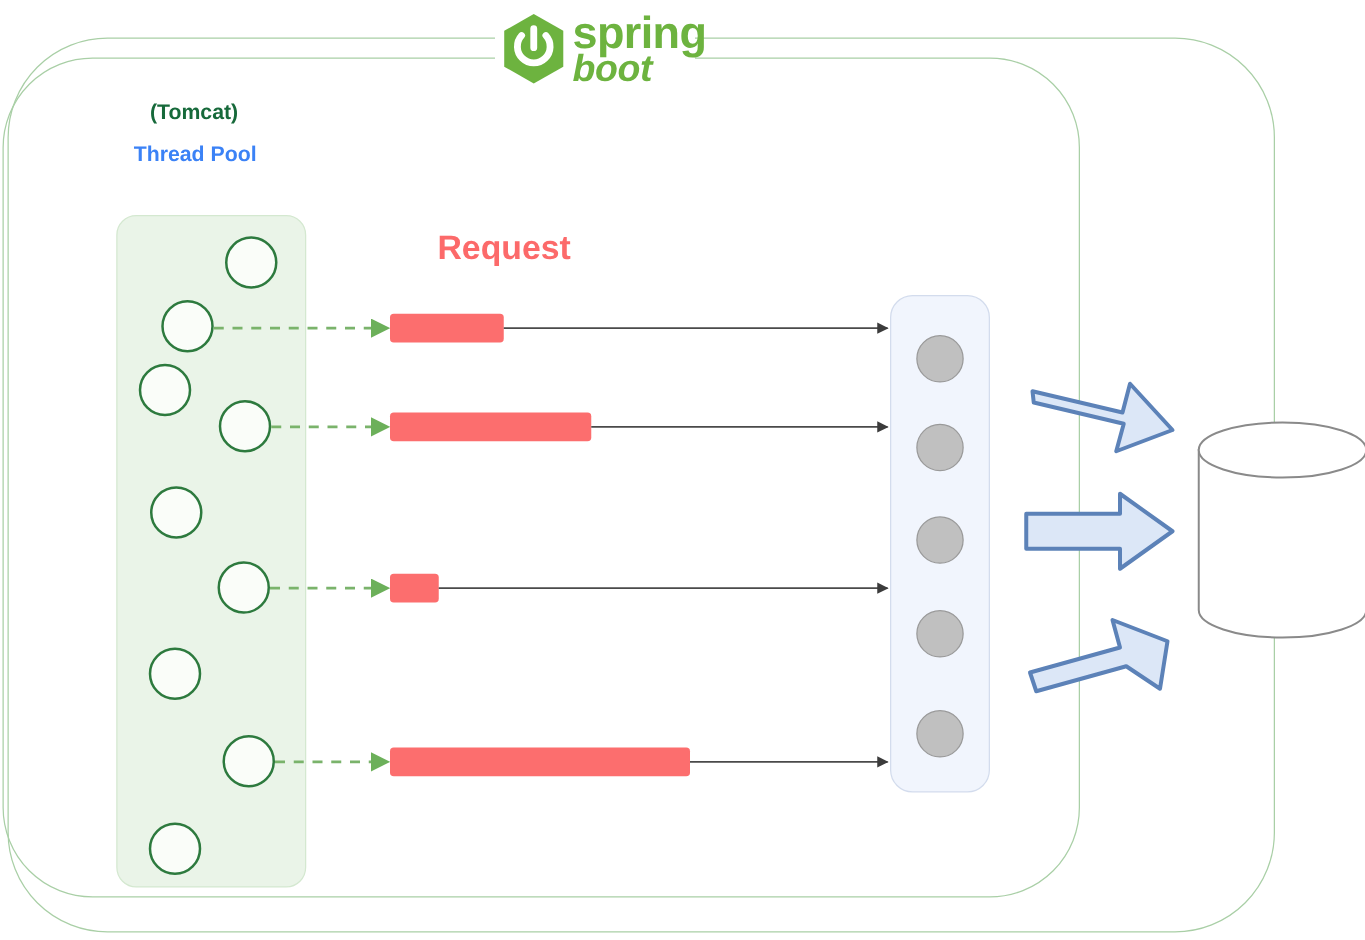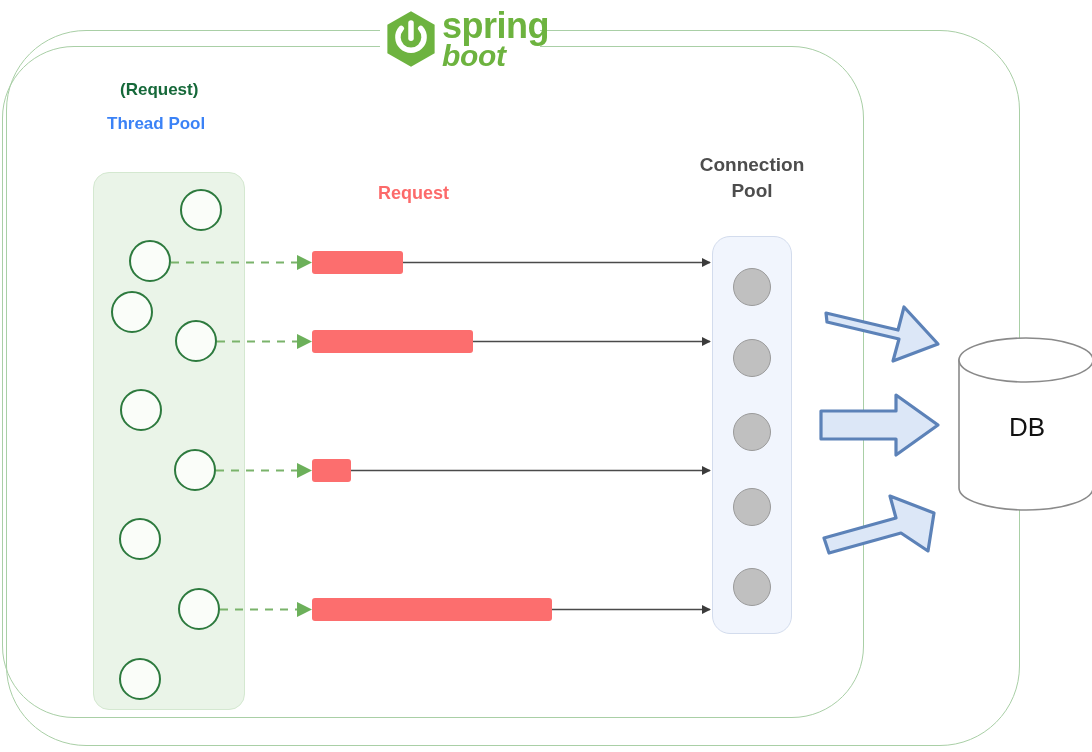--- a/index.html
+++ b/index.html
@@ -38,21 +38,21 @@
     height: 672px;
     border: 1.6px solid #a9cfa6;
     border-radius: 72px;
     box-sizing: border-box;
     background: transparent;
   }
 
   
   .logo-wrap {
     position: absolute;
-    left: 380px;
+    left: 396px;
     top: 2px;
     width: 150px;
     height: 74px;
     display: flex;
     align-items: center;
     background: #ffffff;
     padding-left: 4px;
     padding-right: 6px;
   }
   .logo-mark {
@@ -93,23 +93,23 @@
     font-size: 17px;
     color: #16693a;
   }
   .label-threadpool {
     left: 107px;
     top: 114px;
     font-size: 17px;
     color: #3b82f6;
   }
   .label-request {
-    left: 378px;
+    left: 350px;
     top: 183px;
-    font-size: 18px;
+    font-size: 27px;
     color: #fc6a6a;
   }
   .label-connpool {
     left: 684px;
     top: 152px;
     font-size: 19px;
     color: #4d4d4d;
     text-align: center;
     line-height: 1.35;
     width: 136px;
@@ -204,27 +204,23 @@
       <path d="M32 2 L60 18 L60 52 L32 68 L4 52 L4 18 Z" fill="#6db33f"></path>
       <path d="M32 16 L32 34" stroke="#ffffff" stroke-width="6.5" stroke-linecap="round" fill="none"></path>
       <path d="M20.5 22.5 A15.5 15.5 0 1 0 43.5 22.5" stroke="#ffffff" stroke-width="6.5" fill="none" stroke-linecap="round"></path>
     </svg>
     <div class="logo-text">
       <span class="l1">spring</span>
       <span class="l2">boot</span>
     </div>
   </div>
 
-  <div class="label label-tomcat">(Request)</div>
+  <div class="label label-tomcat">(Tomcat)</div>
   <div class="label label-threadpool">Thread Pool</div>
   <div class="label label-request">Request</div>
-  <div class="label label-connpool">
-    <span>Connection</span><br>
-    <span>Pool</span>
-  </div>
 
   <div class="thread-pool"></div>
   <div id="threads-layer">
       <div class="thread" style="left: 180px; top: 189px;"></div>
       <div class="thread" style="left: 129px; top: 240px;"></div>
       <div class="thread" style="left: 111px; top: 291px;"></div>
       <div class="thread" style="left: 175px; top: 320px;"></div>
       <div class="thread" style="left: 120px; top: 389px;"></div>
       <div class="thread" style="left: 174px; top: 449px;"></div>
       <div class="thread" style="left: 119px; top: 518px;"></div>
@@ -280,15 +276,14 @@
     <g>
       <path d="M824,538 L896,518 L890,496 L934,513 L928,551 L901,533 L829,553 Z" fill="#dce7f7" stroke="#5c82b8" stroke-width="3.2" stroke-linejoin="round"></path>
     </g>
 
     <g>
       <path d="M959,360 L959,488 A67,22 0 0 0 1093,488 L1093,360 Z" fill="#ffffff" stroke="#8a8a8a" stroke-width="1.6"></path>
       <ellipse cx="1026" cy="360" rx="67" ry="22" fill="#ffffff" stroke="#8a8a8a" stroke-width="1.6"></ellipse>
     </g>
   </svg>
 
-  <div class="db-label">DB</div>
 
 </div>
 
 </body></html>

